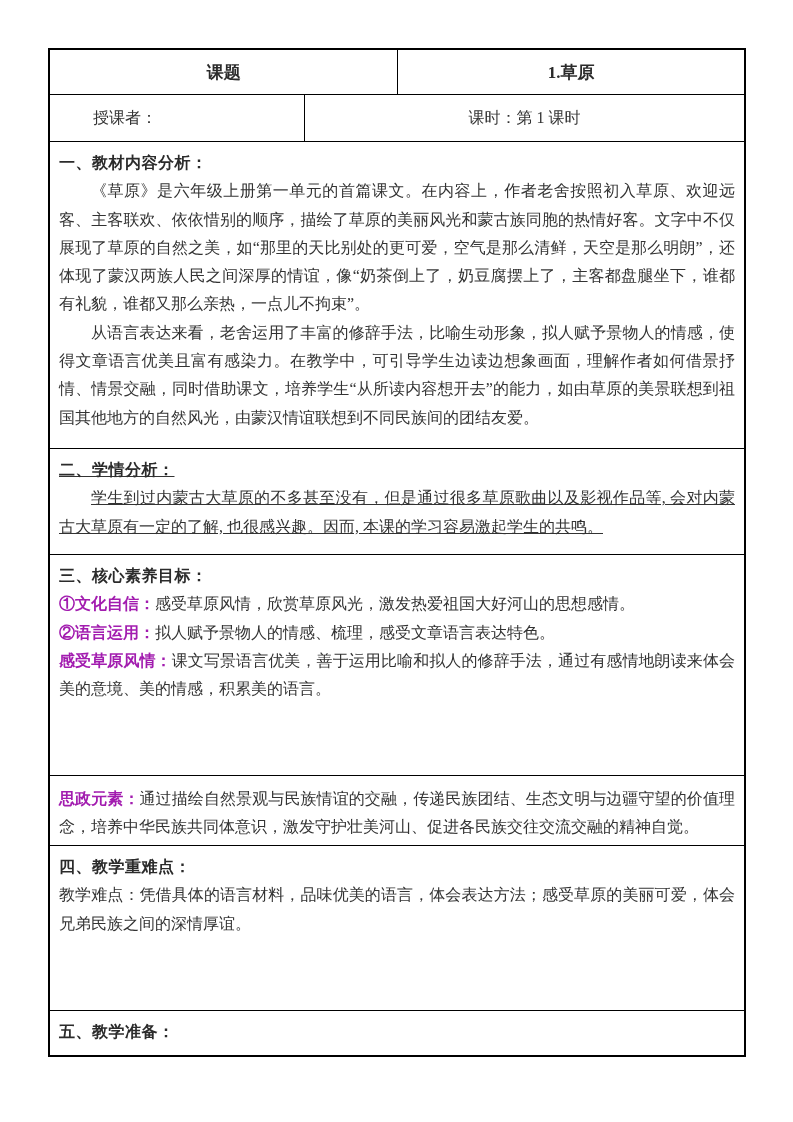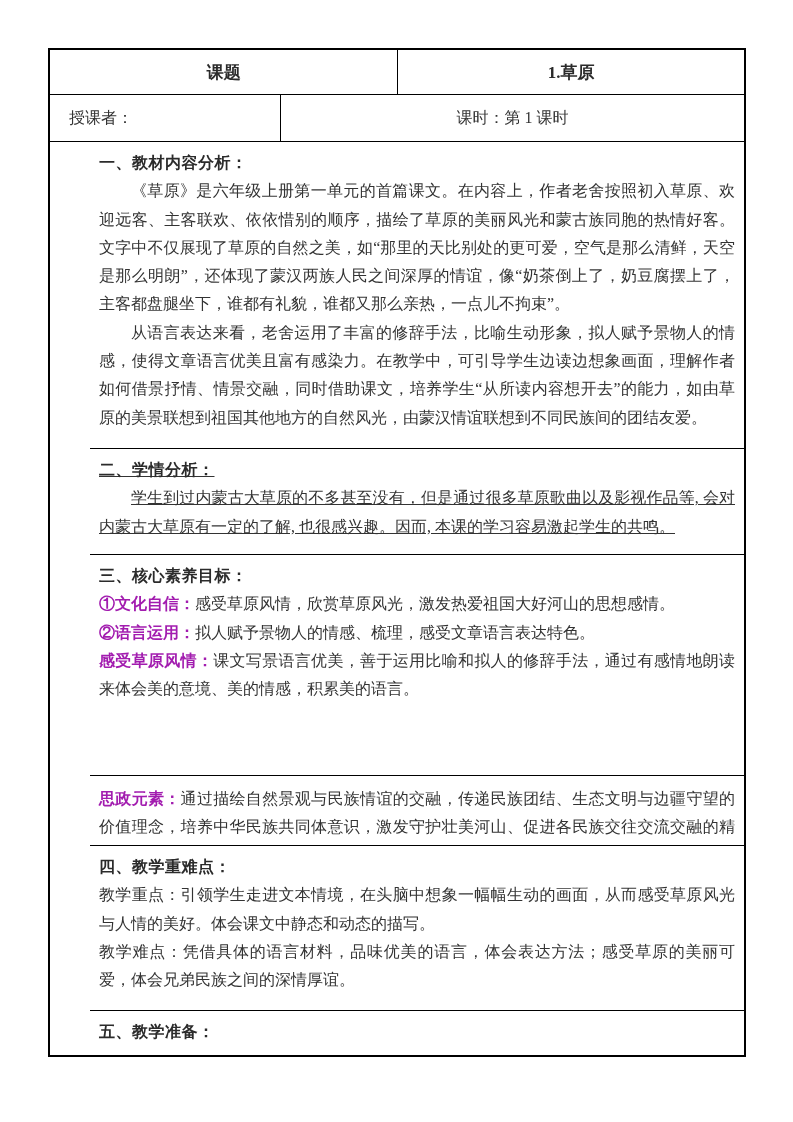--- a/index.html
+++ b/index.html
@@ -40,29 +40,28 @@
     display: flex;
     align-items: center;
     justify-content: center;
     font-size: 17px;
   }
   .hcell.bordered { border-right: 1.5px solid #000000; }
   .hdr-row-1 .hcell { flex: 0 0 50.2%; font-weight: bold; color: #2b2b2b; }
   .hdr-row-1 .hcell:last-child { flex: 1 1 auto; }
   .hdr-row-2 .hcell { flex: 0 0 33.3%; font-size: 16px; }
   .hdr-row-2 .hcell:last-child { flex: 1 1 auto; }
-  .hcell.left-align { justify-content: flex-start; padding-left: 19px; }
+  .hcell.left-align { justify-content: flex-start; padding-left: 19px; margin-left: 24px; }
 
   
   .section {
     padding: 7px 9px 0 9px;
     font-size: 16px;
     line-height: 28.3px;
     text-align: justify;
-    margin-left: 40px;
   }
   .sec-heading {
     font-weight: bold;
     color: #2b2b2b;
     letter-spacing: 0.5px;
   }
   .para { text-align: justify; }
   .para.indent { text-indent: 2em; }
   .para .plabel { font-weight: bold; color: #a21caf; }
   .s1 { height: 307px; }
@@ -121,21 +120,20 @@
     </div>
 
     <div class="trow section s4">
       <div class="para">
         <span class="plabel">思政元素：</span><span>通过描绘自然景观与民族情谊的交融，传递民族团结、生态文明与边疆守望的价值理念，培养中华民族共同体意识，激发守护壮美河山、促进各民族交往交流交融的精神自觉。</span>
       </div>
     </div>
 
     <div class="trow section s5">
       <div class="sec-heading">四、教学重难点：</div>
-      <div class="para">教学重点：引领学生走进文本情境，在头脑中想象一幅幅生动的画面，从而感受草原风光与人情的美好。体会课文中静态和动态的描写。</div>
       <div class="para">教学难点：凭借具体的语言材料，品味优美的语言，体会表达方法；感受草原的美丽可爱，体会兄弟民族之间的深情厚谊。</div>
     </div>
 
     <div class="trow section s6">
       <div class="sec-heading">五、教学准备：</div>
     </div>
 
   </div>
 </div>
 

